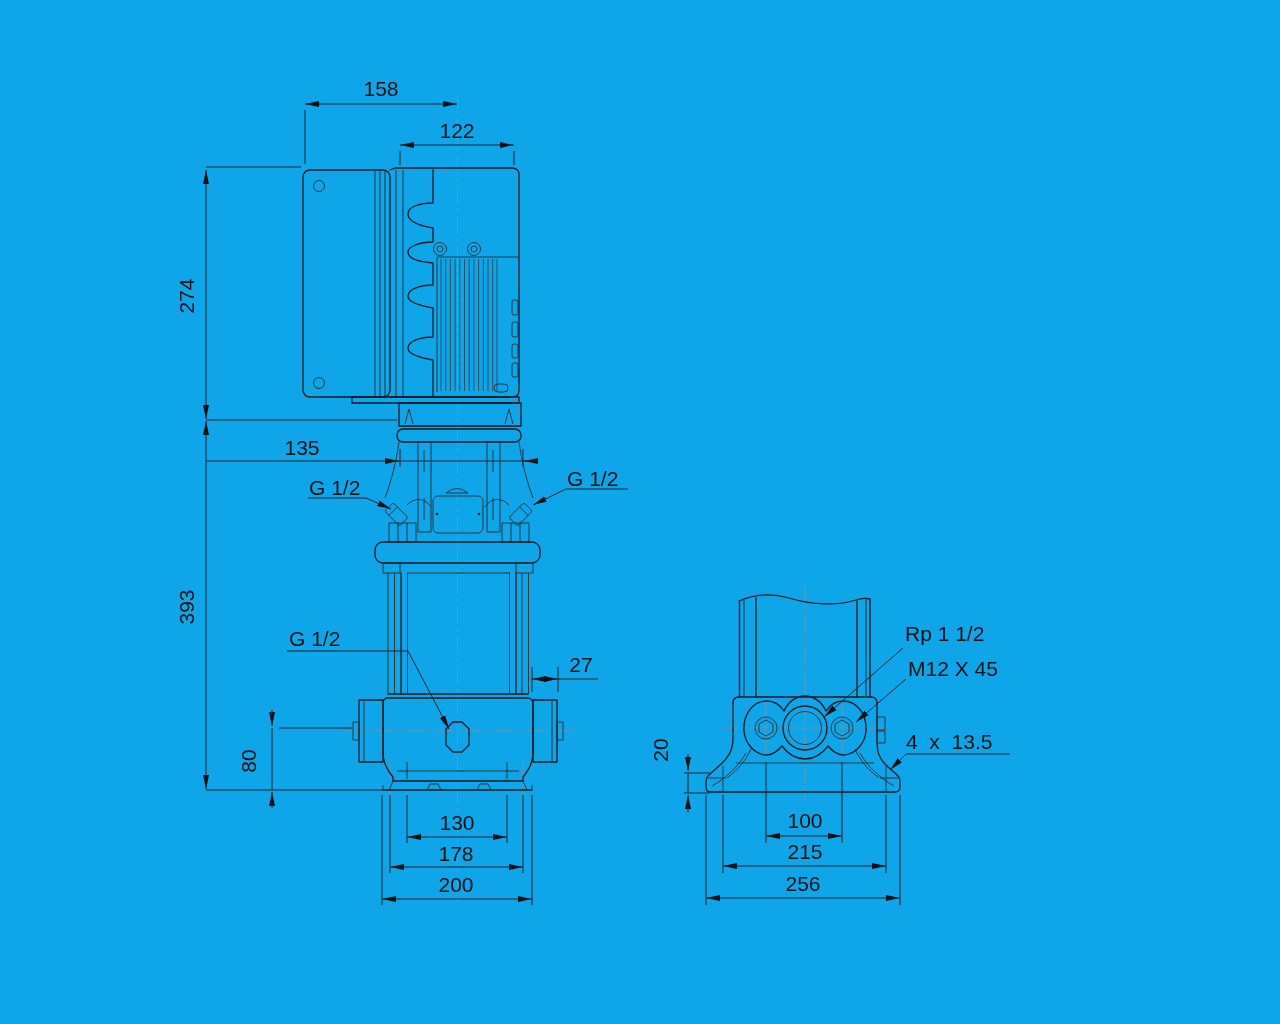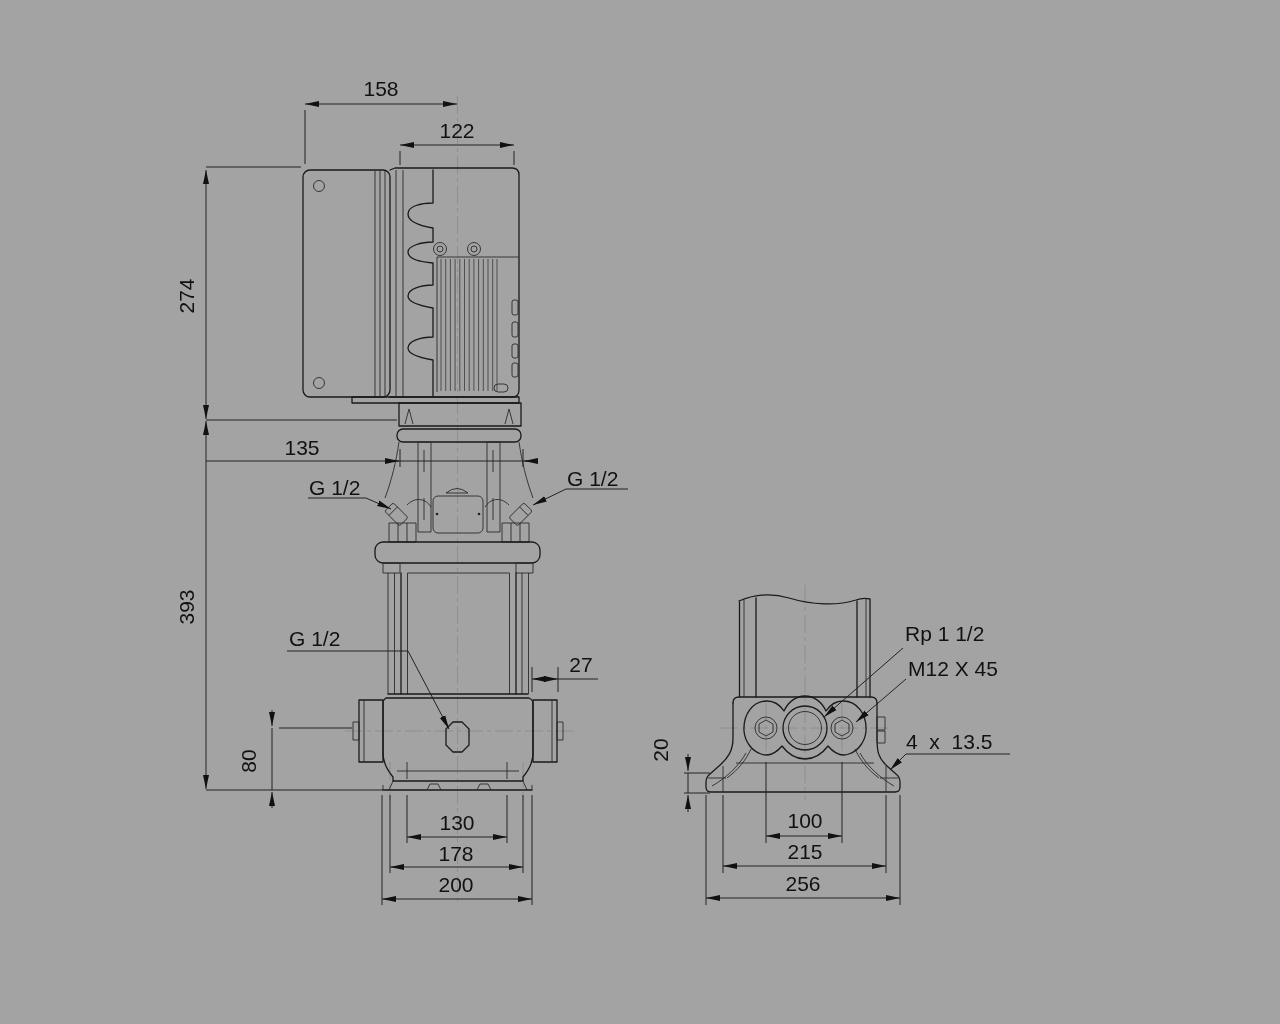--- a/index.html
+++ b/index.html
@@ -1,16 +1,16 @@
 <!DOCTYPE html>
 <html><head>
 <meta charset="utf-8">
 <style>
   html,body{margin:0;padding:0;background:#fff;}
-  .stage{position:relative;width:1280px;height:1024px;background:#a3a3a3;overflow:hidden;}
+  .stage{position:relative;width:1280px;height:1024px;background:#0ea5e9;overflow:hidden;}
   svg{position:absolute;left:0;top:0;}
   .obj{stroke:#1a1a1a;stroke-width:1.3;fill:none;stroke-linejoin:round;stroke-linecap:round;}
   .thin{stroke:#2a2a2a;stroke-width:0.9;fill:none;stroke-linejoin:round;}
   .fin{stroke:#3a3a3a;stroke-width:0.8;fill:none;}
   .dim{stroke:#222;stroke-width:1;fill:none;}
   .cl{stroke:#8c8c8c;stroke-width:0.9;fill:none;stroke-dasharray:18 4 4 4;}
   text{font-family:"Liberation Sans","DejaVu Sans",sans-serif;font-size:21px;fill:#111;}
   text.pre{white-space:pre;}
 </style>
 </head>

